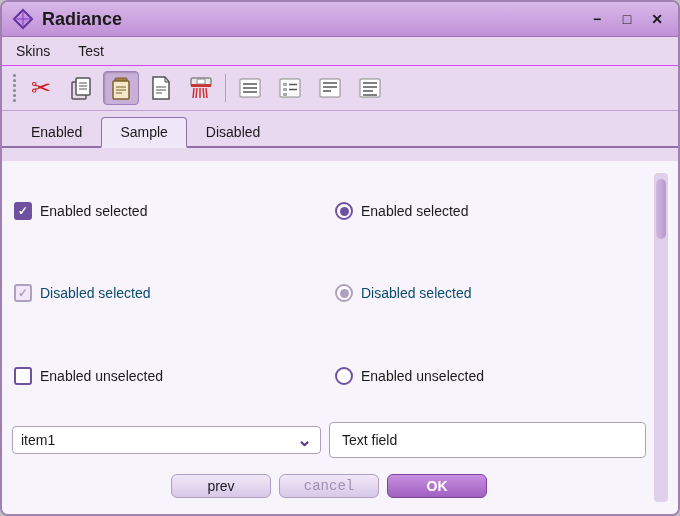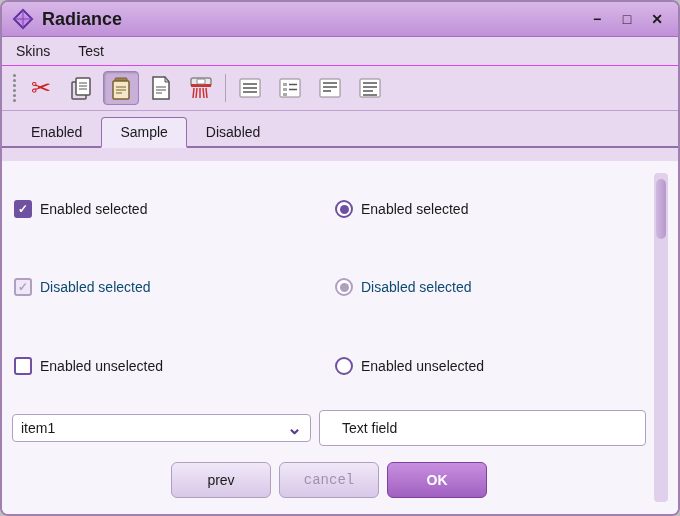--- a/index.html
+++ b/index.html
@@ -254,32 +254,32 @@
       font-size: 18px;
       color: #5a3a8a;
       font-weight: bold;
     }
     .text-field {
       flex: 1;
       height: 36px;
       border: 1px solid #b0a0c0;
       border-radius: 4px;
       background: white;
-      padding: 0 22px;
+      padding: 0 12px;
       font-size: 14px;
       color: #1a1a1a;
     }
     .buttons-row {
       display: flex;
       gap: 8px;
       justify-content: center;
       padding: 8px 0 4px 0;
     }
     .btn {
-      height: 36px;
+      height: 24px;
       min-width: 100px;
       border: 1px solid #b0a0c0;
       border-radius: 6px;
       font-size: 14px;
       cursor: pointer;
       padding: 0 20px;
     }
     .btn-normal {
       background: linear-gradient(to bottom, #f0e8f8, #d8c8e8);
       color: #1a1a1a;

